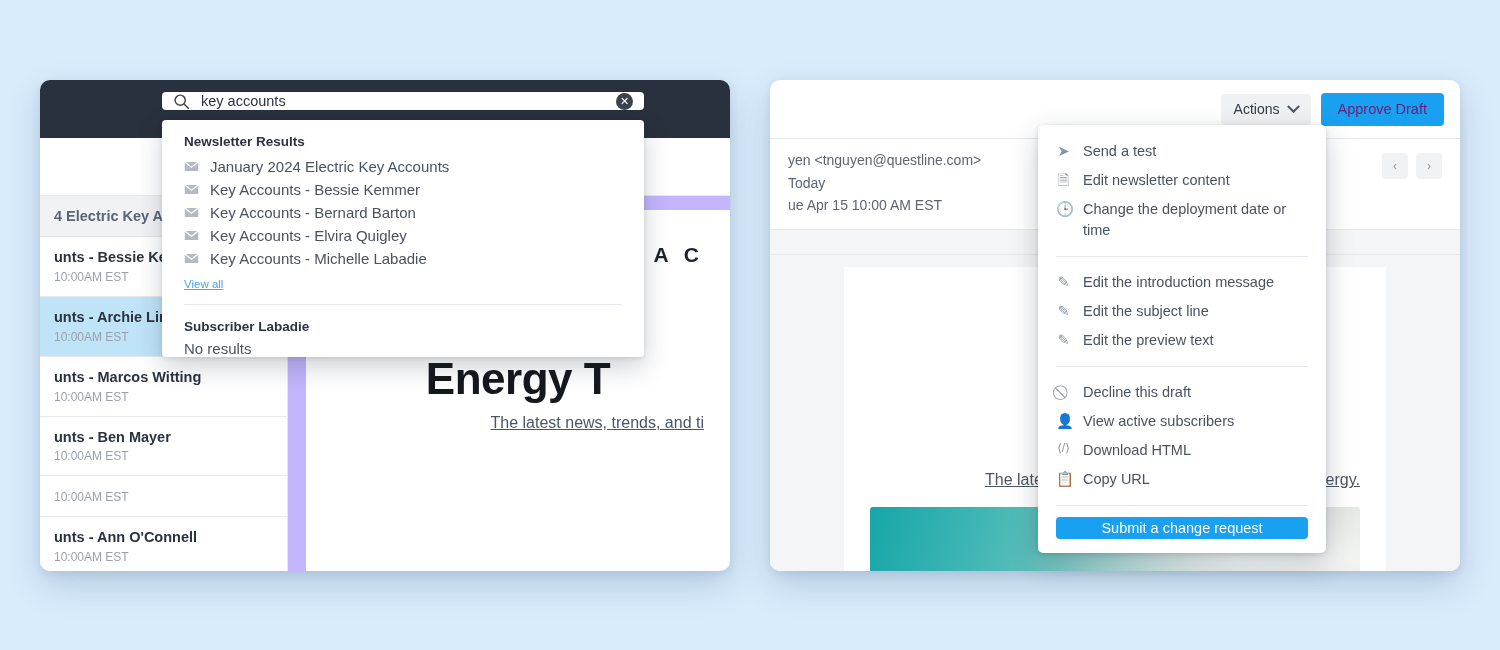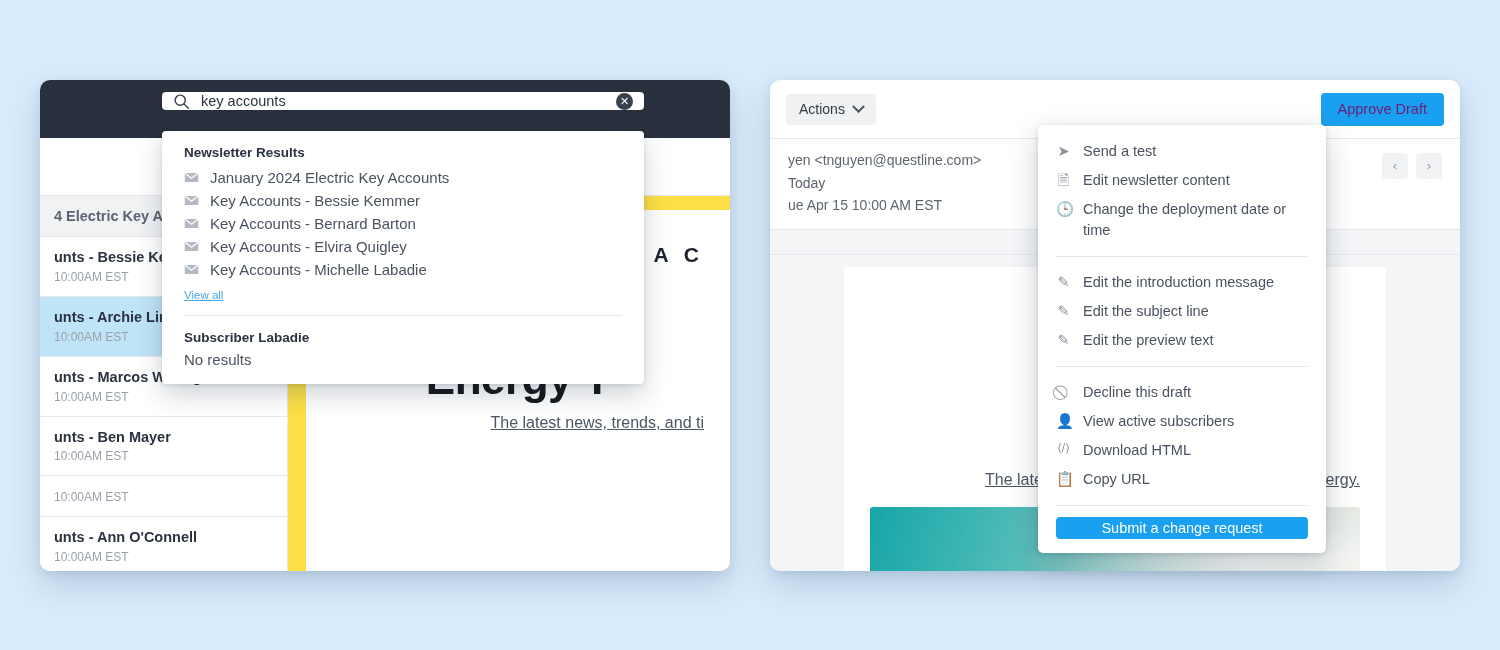--- a/index.html
+++ b/index.html
@@ -38,21 +38,21 @@
   }
   .lc-item {
     border-bottom: 1px solid #e6e8ec;
     padding: 11px 14px 12px;
     white-space: nowrap; overflow: hidden;
   }
   .lc-item.selected { background: #bfe3f7; }
   .lc-item-title { font-size: 14.5px; font-weight: bold; color: #2b3240; line-height: 1.3; }
   .lc-item-time { font-size: 12px; color: #9aa1ac; margin-top: 3px; }
 
-  .lc-preview { flex: 1; background: #fde047; position: relative; }
+  .lc-preview { flex: 1; background: #c4b5fd; position: relative; }
   .lc-preview-inner {
     position: absolute; left: 18px; right: 0; top: 14px; bottom: 0;
     background: #fff;
     padding: 22px 26px 0 26px;
     overflow: hidden;
   }
 
   
   .brand-row { display: flex; align-items: center; justify-content: flex-end; gap: 14px; }
   .equalizer { display: flex; align-items: center; gap: 4px; height: 46px; }
@@ -82,36 +82,36 @@
     height: 18px; background: #fff; border-radius: 4px; padding: 0 11px;
     box-shadow: 0 0 0 1px rgba(0,0,0,.04);
   }
   .search-box .q { flex: 1; font-size: 14.5px; color: #2b3240; }
   .clear-btn {
     width: 17px; height: 17px; border-radius: 50%; background: #3a424f;
     color: #fff; font-size: 11px; line-height: 17px; text-align: center;
     cursor: pointer; flex-shrink: 0;
   }
   .results-panel {
-    margin-top: 21px; background: #fff; border-radius: 4px;
+    margin-top: 10px; background: #fff; border-radius: 4px;
     box-shadow: 0 10px 26px rgba(25,40,60,.22), 0 1px 4px rgba(25,40,60,.12);
-    padding: 14px 0 16px;
+    padding: 14px 0 0;
   }
   .res-heading { font-size: 13.5px; font-weight: bold; color: #2b3240; padding: 0 22px 6px; }
   .res-item { display: flex; align-items: center; gap: 11px; padding: 3px 22px; font-size: 15px; color: #4a5260; }
   .env { width: 15px; height: 11px; flex-shrink: 0; }
   .view-all {
     display: inline-block; margin: 8px 0 0 22px; font-size: 11.5px;
     color: #47a8e8; text-decoration: underline; cursor: pointer;
   }
   .res-divider { height: 1px; background: #e4e7eb; margin: 12px 22px 0; }
   .res-none { font-size: 15px; color: #4a5260; padding: 0 22px; }
 
   
-  .rc-header { height: 58px; display: flex; align-items: center; justify-content: space-between; padding: 0 16px; gap: 10px; }
+  .rc-header { height: 58px; display: flex; align-items: center; justify-content: flex-end; padding: 0 16px; gap: 10px; }
   .btn-actions {
     display: flex; align-items: center; gap: 9px;
     background: #f0f1f3; color: #323a47; border: none; border-radius: 4px;
     height: 31px; padding: 0 13px; font-size: 14px; cursor: pointer;
     font-family: inherit;
   }
   .chev { width: 9px; height: 9px; border-right: 2px solid #4d5664; border-bottom: 2px solid #4d5664;
           transform: rotate(45deg) translate(-2px,-2px); }
   .btn-approve {
     background: #1aa0f0; color: #701a75; border: none; border-radius: 4px;

